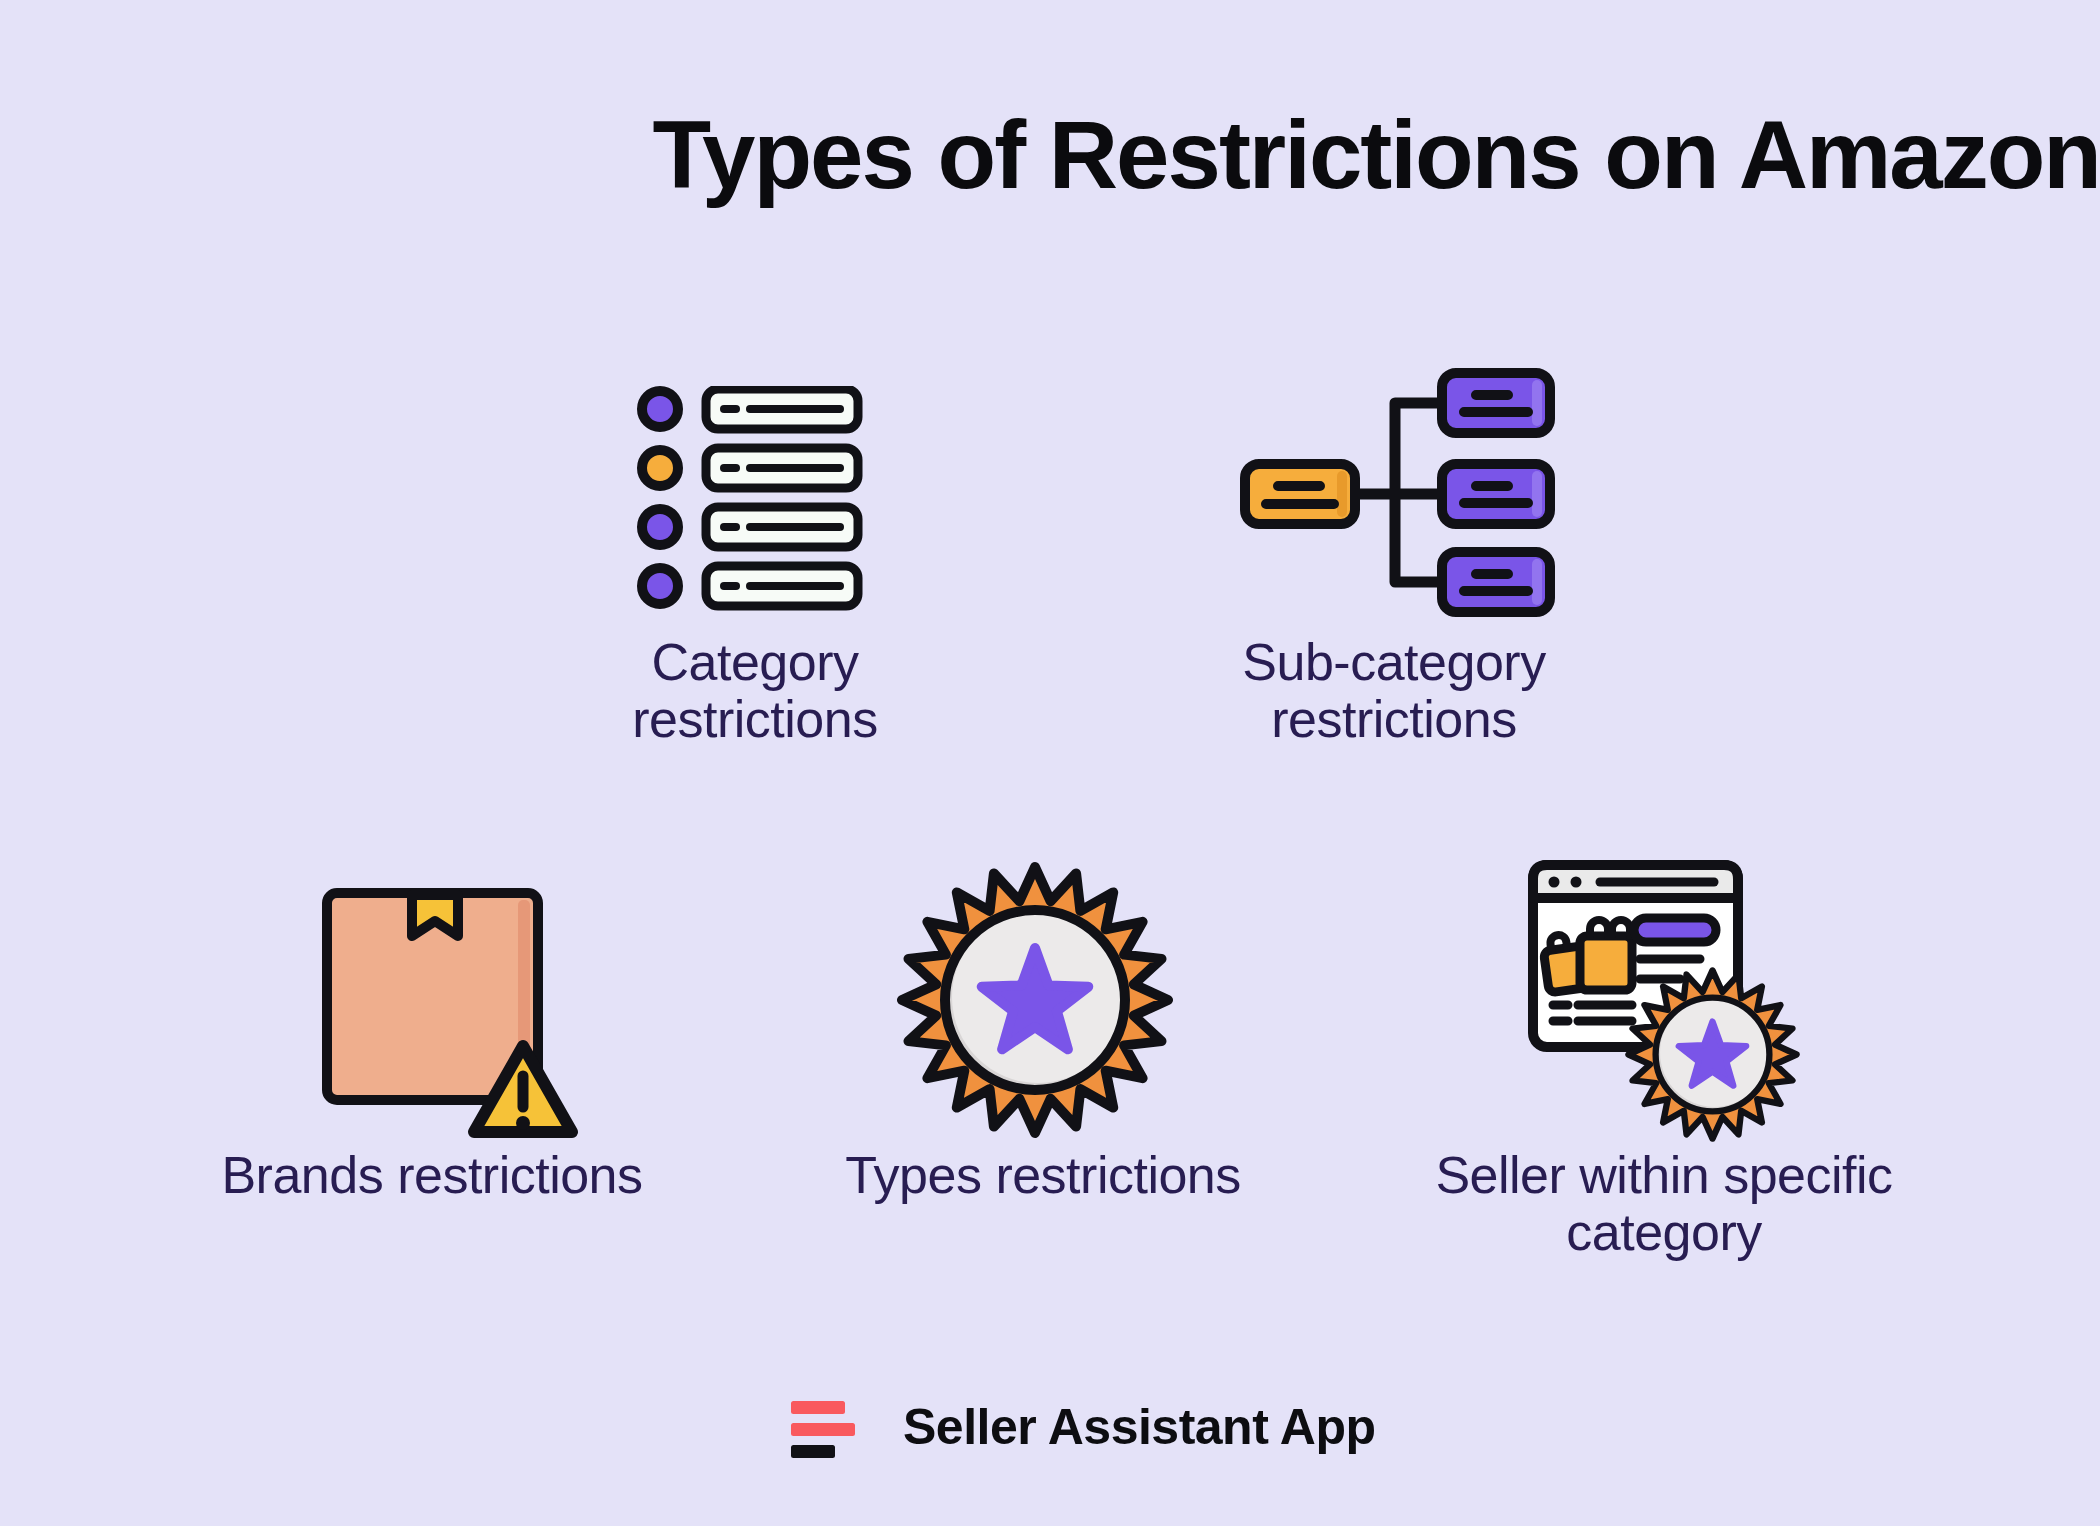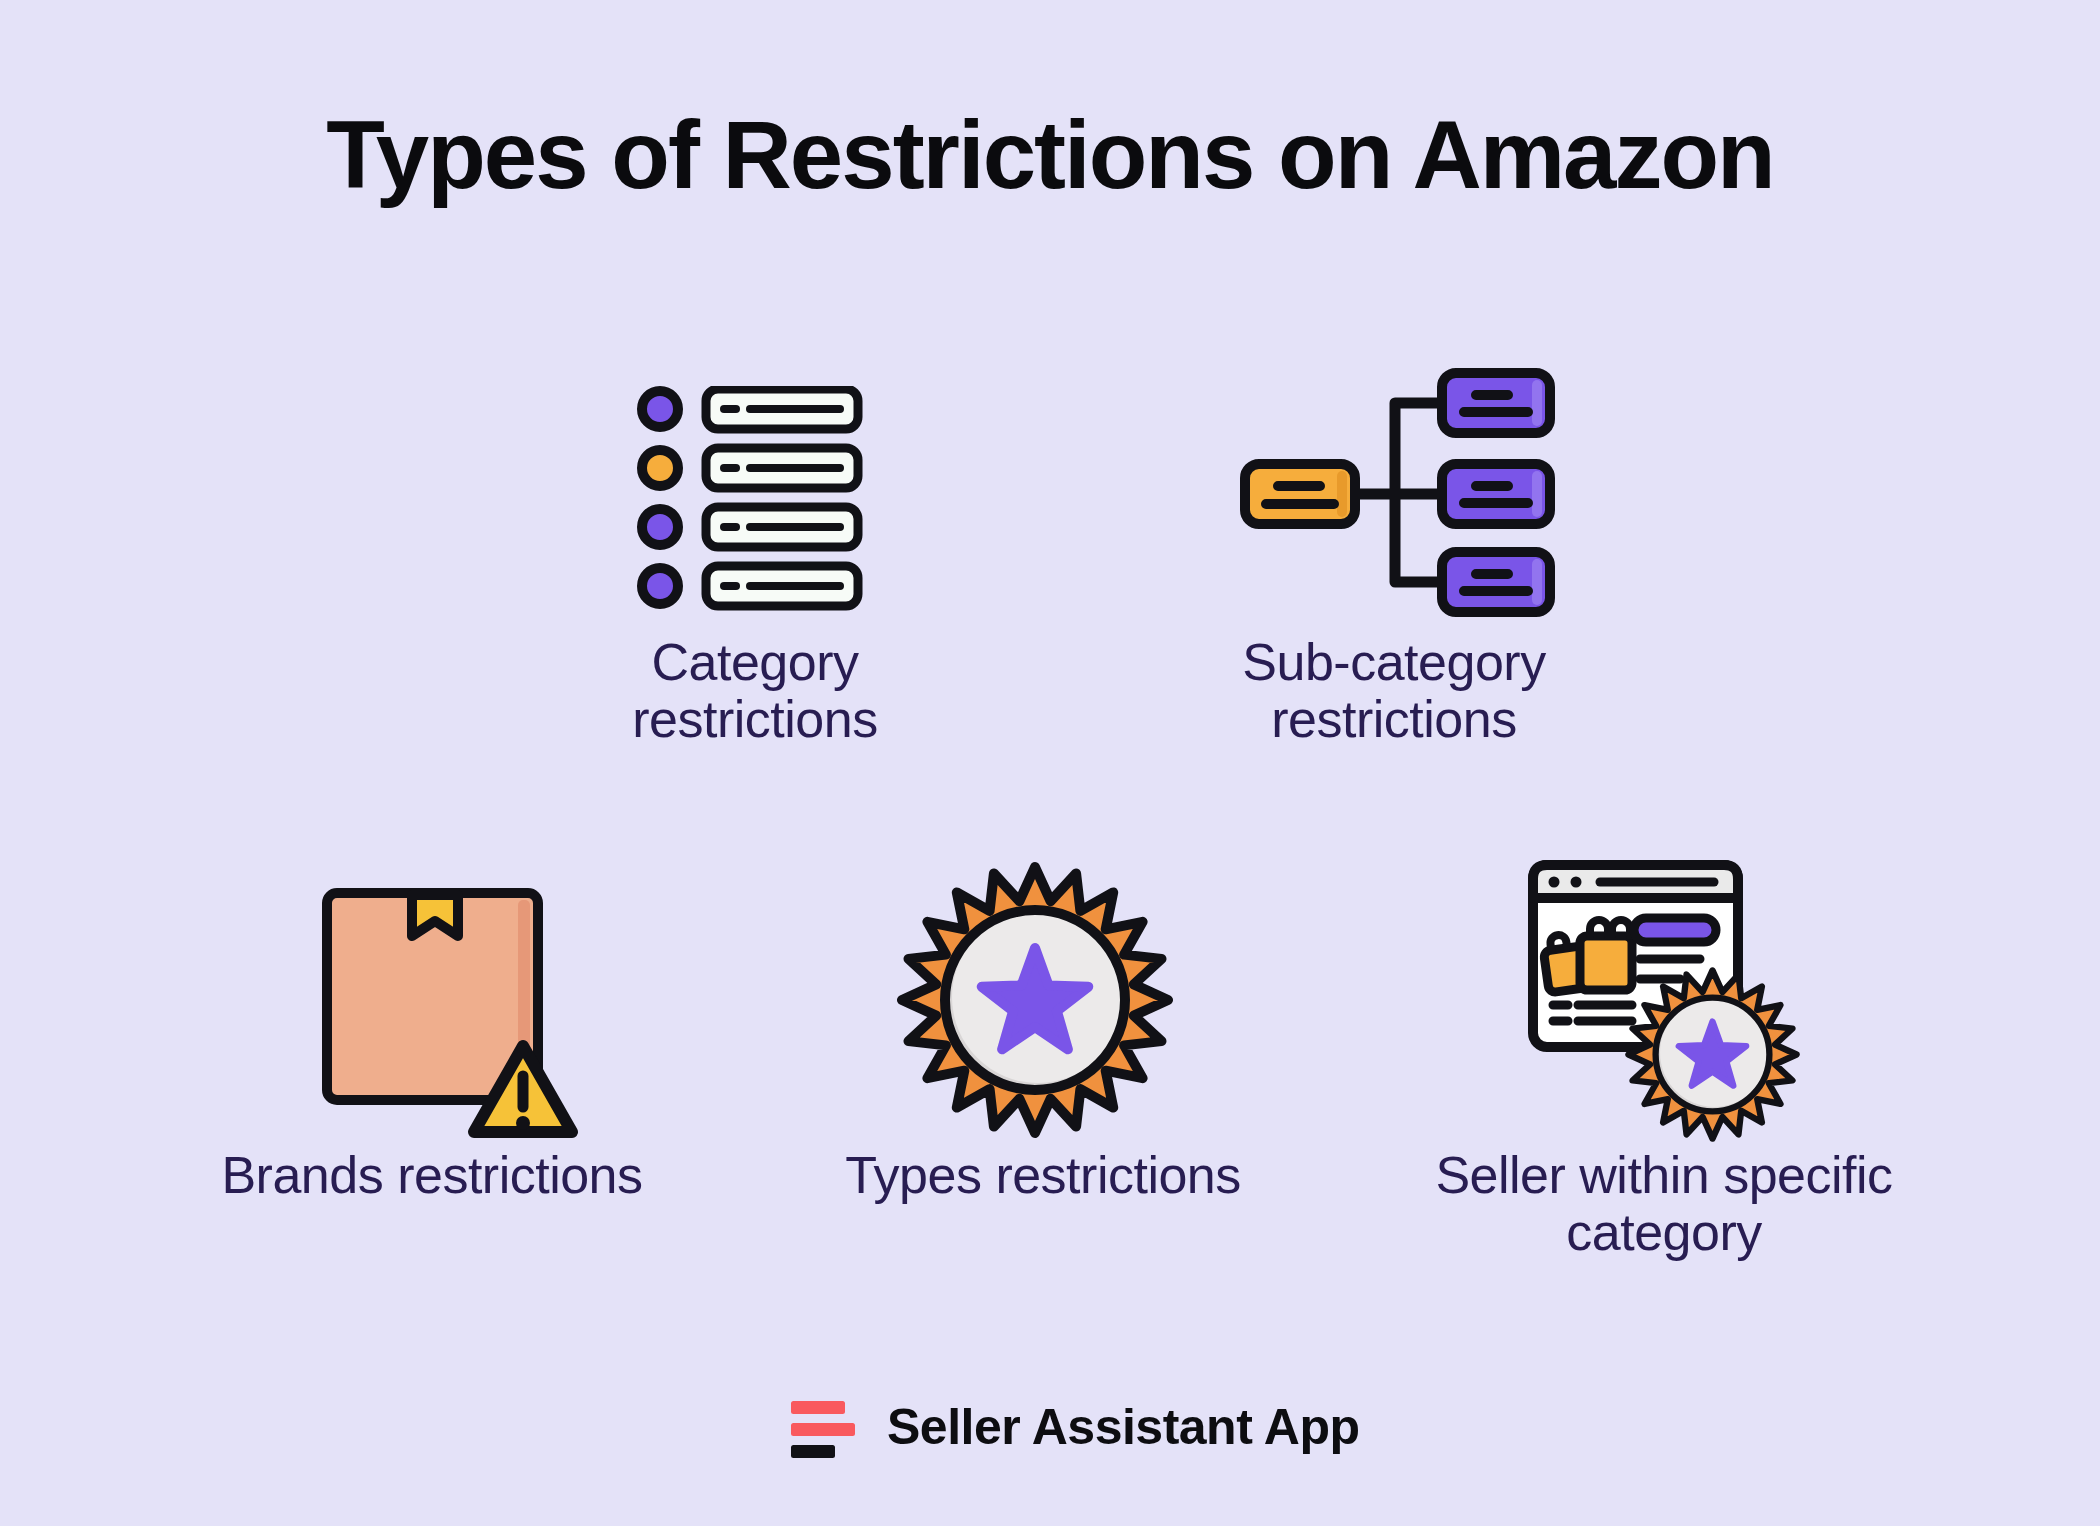--- a/index.html
+++ b/index.html
@@ -6,37 +6,37 @@
     --bg:#E4E2F8; --ink:#111116; --label-ink:#281D52;
     --purple:#7A55E8; --purple-edge:#9274EF;
     --orange:#F6AD3C; --orange-edge:#E89A2B; --burst-orange:#F0913E;
     --salmon:#EFAE8D; --salmon-edge:#E69878; --yellow:#F6C238;
     --badge-gray:#ECEAEA; --badge-gray-dark:#D9D6D6;
     --bar-fill:#F7FBF7; --header-gray:#EAEAEA; --coral:#F9595E; --white:#FFFFFF;
   }
   html,body{margin:0;padding:0;background:var(--bg);}
   .canvas{position:relative;width:2100px;height:1526px;background:var(--bg);
           overflow:hidden;font-family:"Liberation Sans",sans-serif;}
-  .title{position:absolute;left:0;right:0;top:100px;margin:0;text-align:center;
+  .title{position:absolute;left:0;right:0;top:100px;margin:0;text-align:right;
          font-size:96px;font-weight:700;letter-spacing:-2px;color:#0B0B0E;}
   figure{margin:0;padding:0;}
   .icon-svg{position:absolute;display:block;}
   .caption{position:absolute;margin:0;text-align:center;color:var(--label-ink);
            font-size:52px;font-weight:400;line-height:57px;letter-spacing:-0.5px;}
   
   .sk{stroke:var(--ink);stroke-linecap:round;stroke-linejoin:round;}
   .nf{fill:none}
   .fpu{fill:var(--purple)} .fpe{fill:var(--purple-edge)}
   .for{fill:var(--orange)} .foe{fill:var(--orange-edge)}
   .fbu{fill:var(--burst-orange)} .fsa{fill:var(--salmon)} .fse{fill:var(--salmon-edge)}
   .fye{fill:var(--yellow)} .fgr{fill:var(--badge-gray)} .fgd{fill:var(--badge-gray-dark)}
   .fbar{fill:var(--bar-fill)} .fhd{fill:var(--header-gray)} .fwh{fill:var(--white)}
   .fin{fill:var(--ink)} .spu{stroke:var(--purple);stroke-linejoin:round}
   
-  .footer{position:absolute;left:791px;top:1396px;display:flex;align-items:flex-start;gap:32px;}
+  .footer{position:absolute;left:791px;top:1396px;display:flex;align-items:flex-start;gap:48px;}
   .logo{padding-top:5px;}
   .lb{height:13px;border-radius:2.5px;margin-bottom:9px;}
   .lb1{width:54px;background:var(--coral);}
   .lb2{width:64px;background:var(--coral);}
   .lb3{width:44px;background:var(--ink);margin-bottom:0;}
   .brand{font-size:50px;font-weight:700;color:#0D0D11;line-height:62px;letter-spacing:-0.5px;}
 </style>
 </head>
 <body>
 

